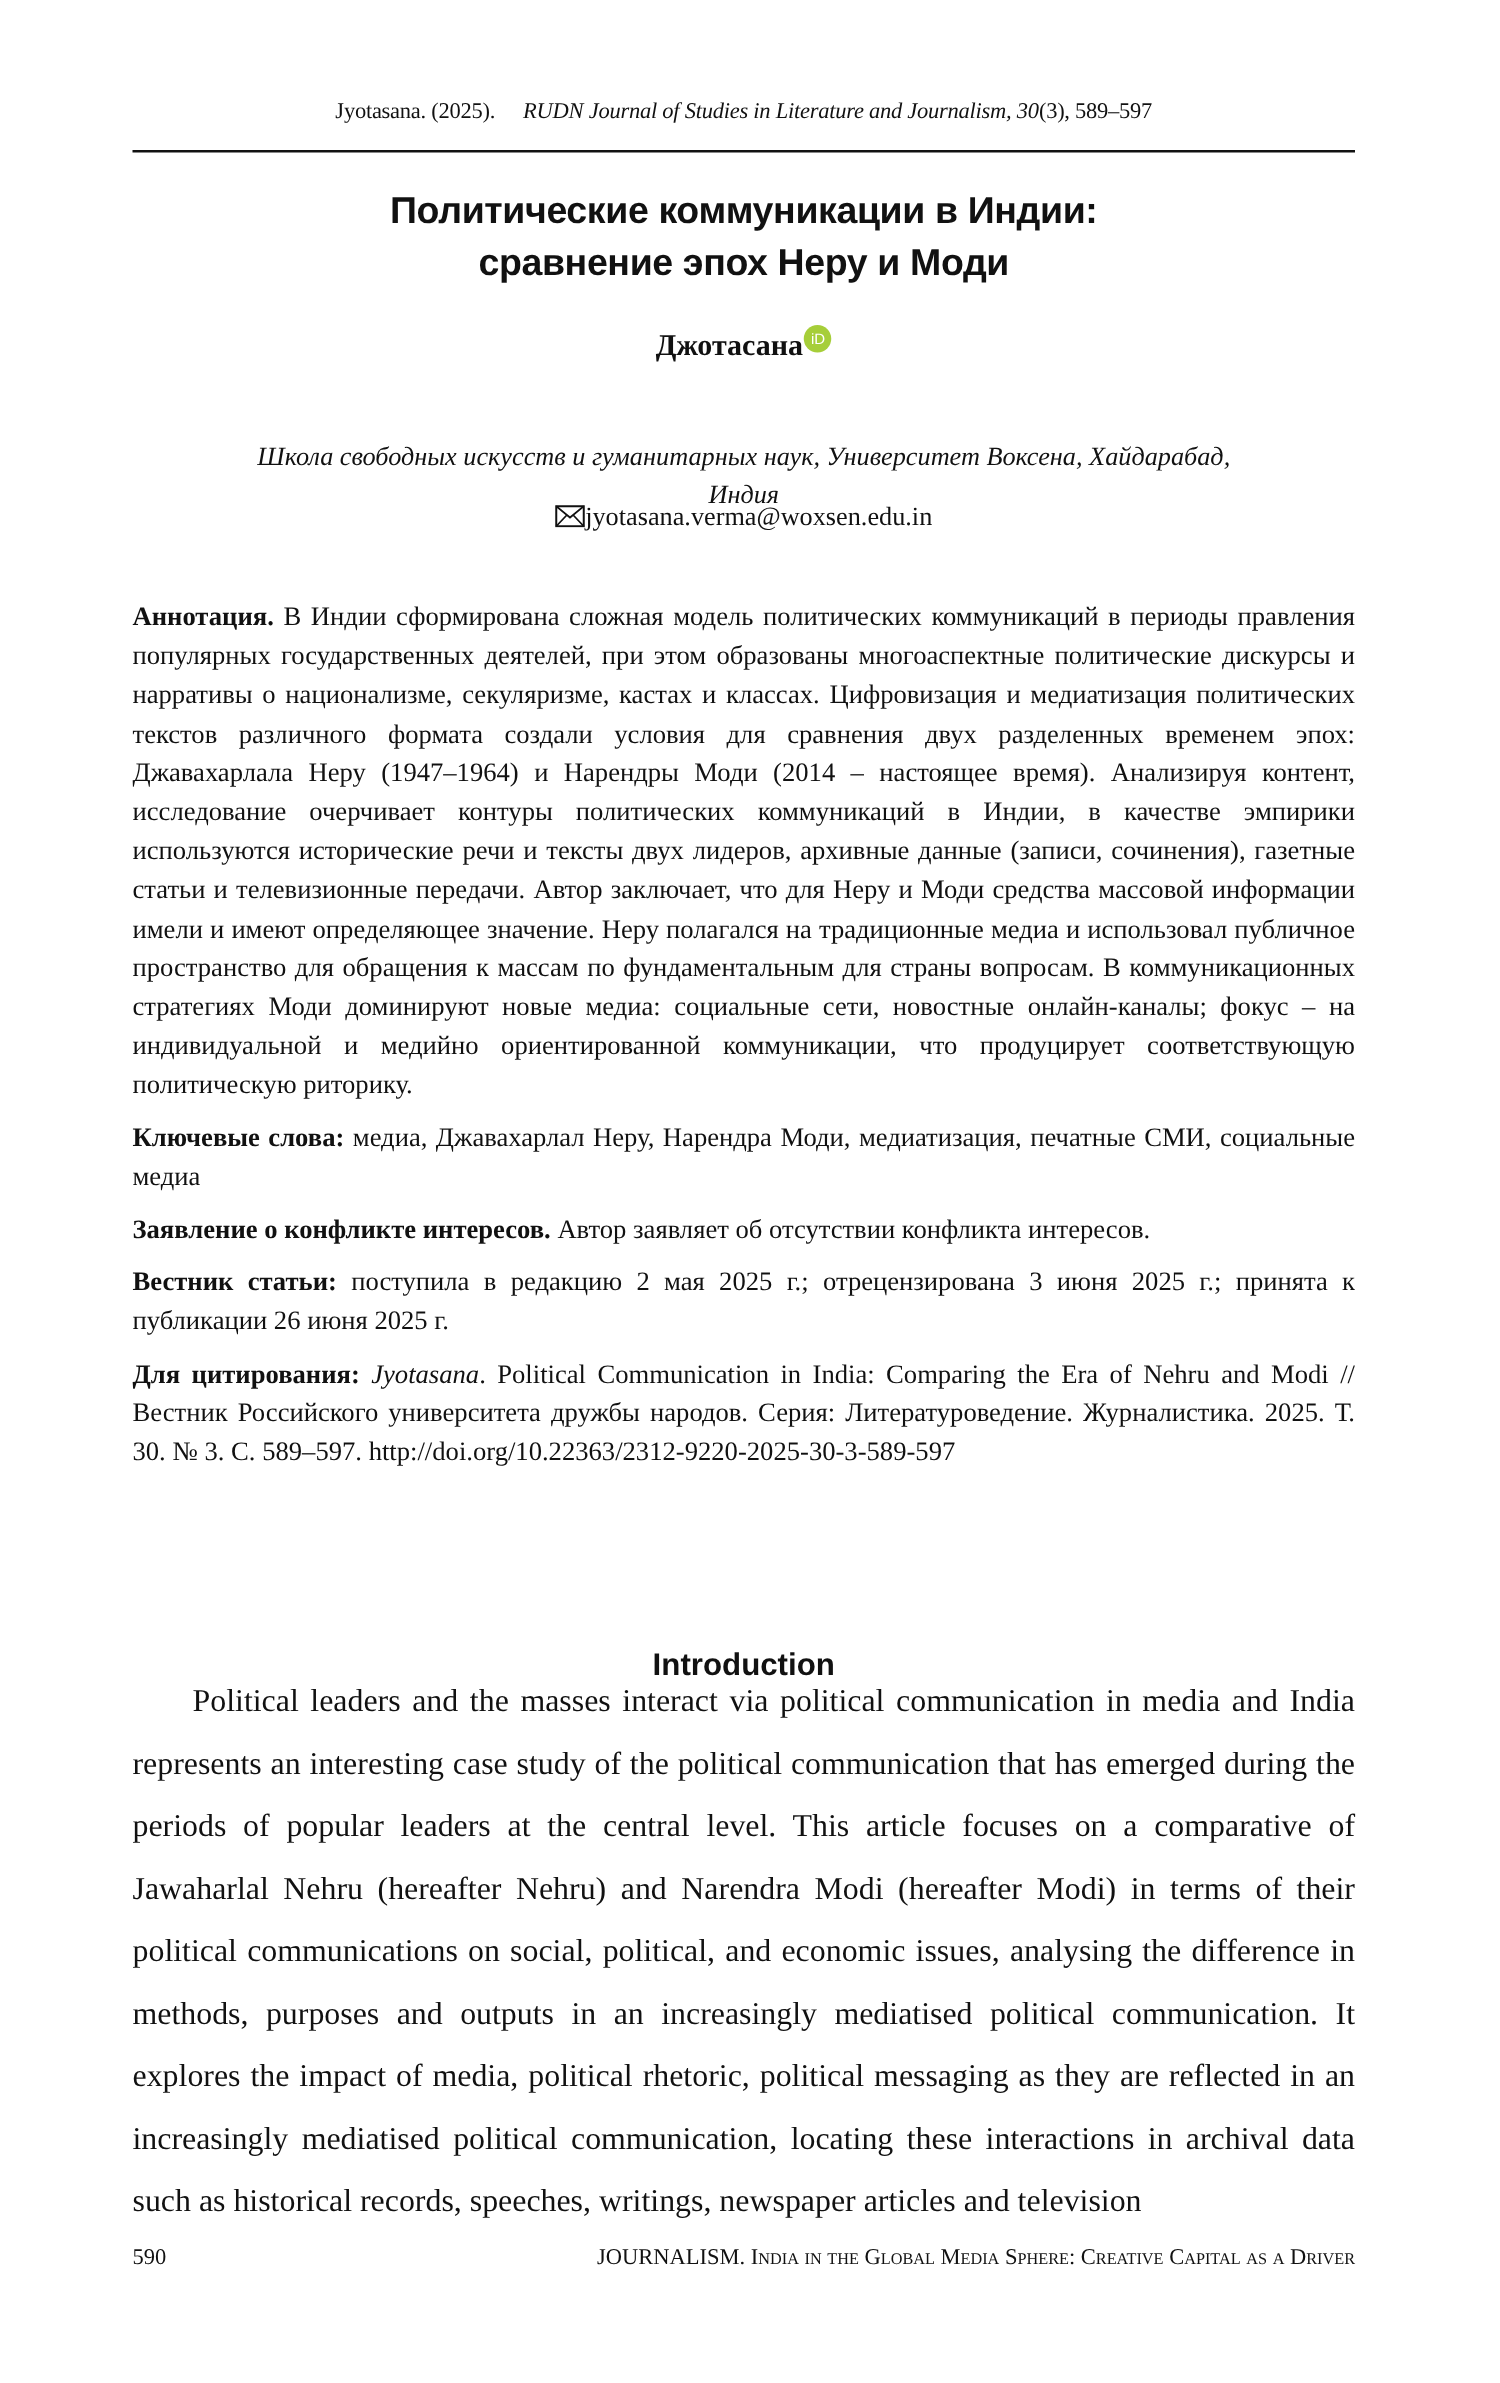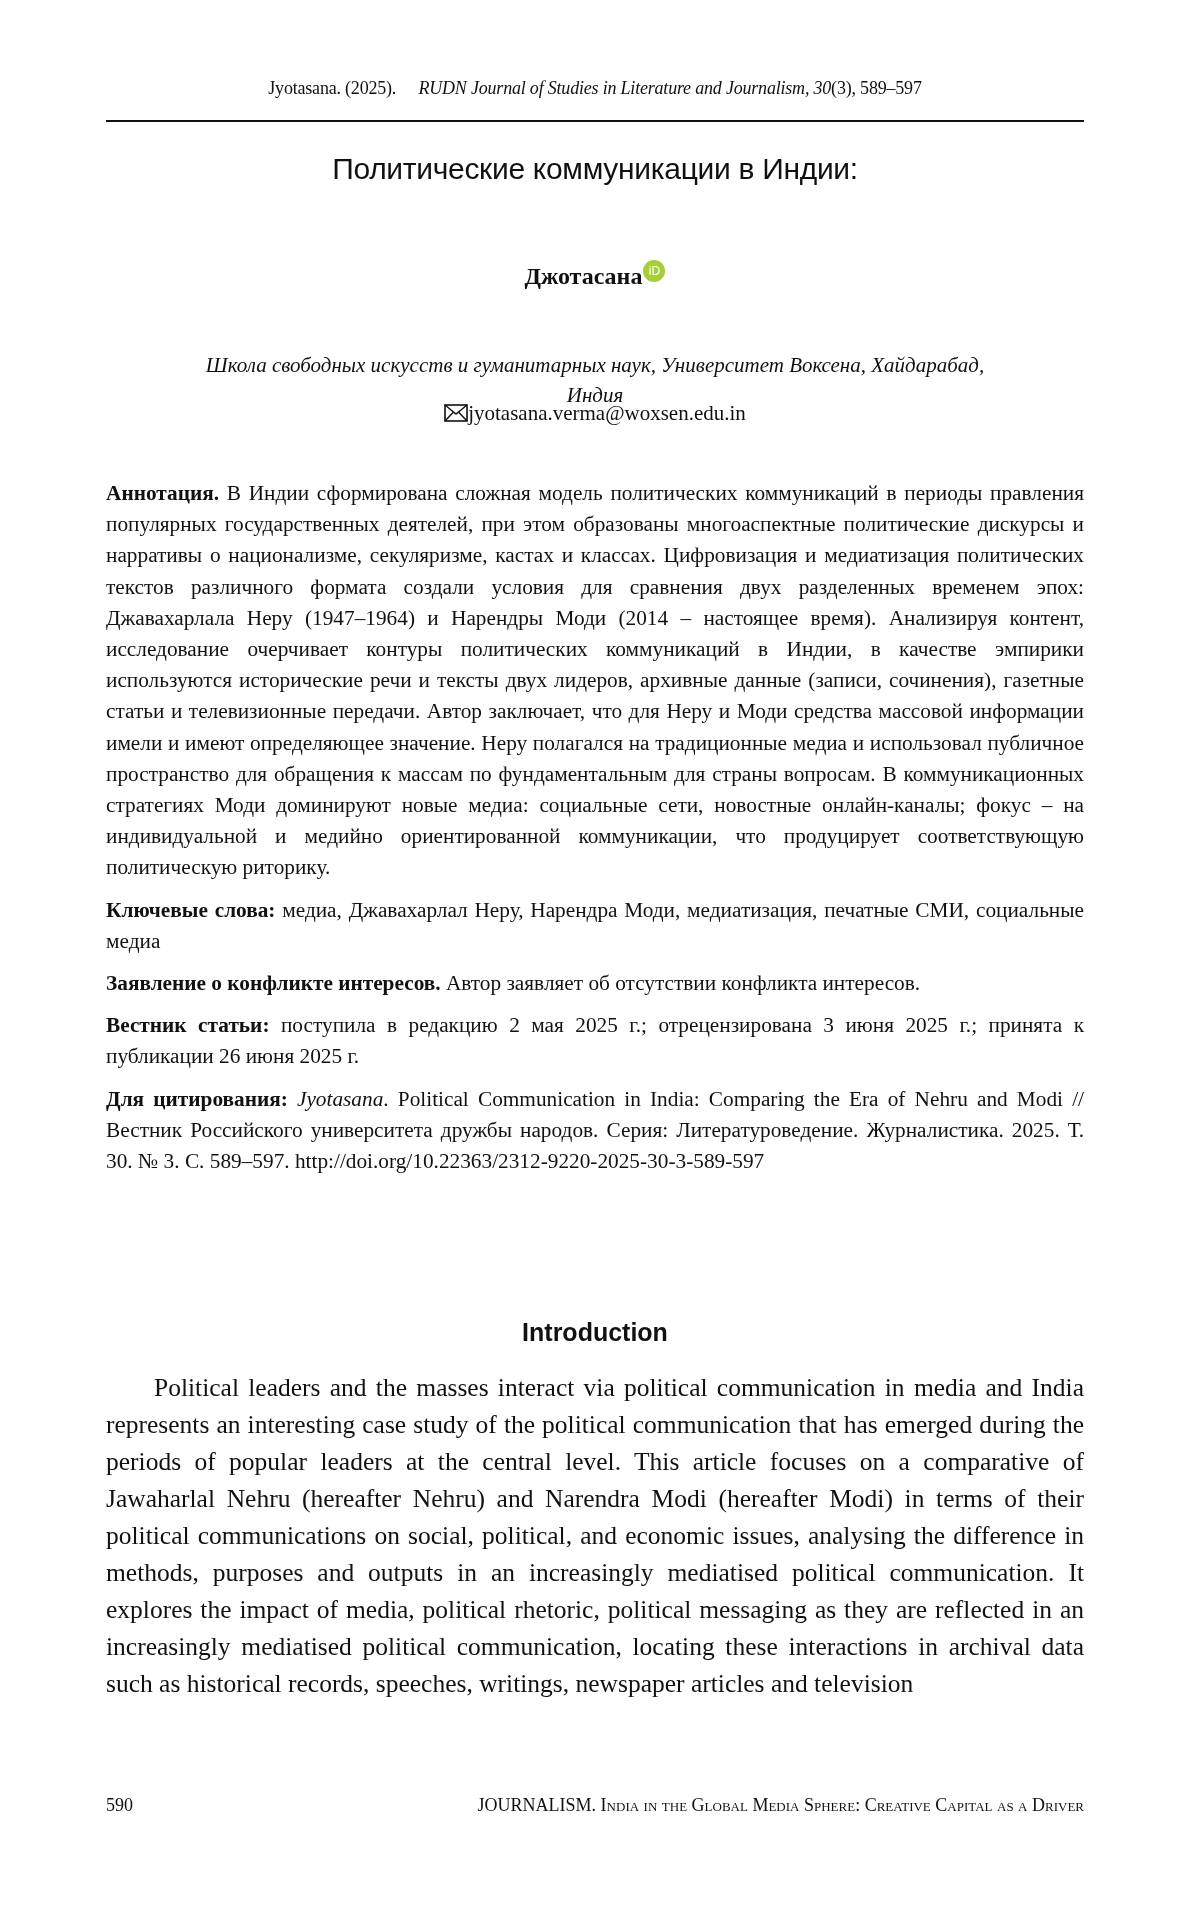--- a/index.html
+++ b/index.html
@@ -12,21 +12,21 @@
       position: absolute; top: 78px; left: 0; width: 978px; text-align: center;
       font-size: 18px; letter-spacing: -0.2px;
     }
     .running-head i { font-style: italic; margin-left: 18px; }
     .head-rule {
       position: absolute; top: 120px; left: 0; width: 978px; height: 0;
       border-top: 2.5px solid #111;
     }
     .title {
       position: absolute; top: 148px; left: 0; width: 978px; text-align: center;
-      font-family: "Liberation Sans", "DejaVu Sans", sans-serif; font-weight: normal;
+      font-family: "Liberation Sans", "DejaVu Sans", sans-serif; font-weight: bold;
       font-size: 30px; line-height: 42px; letter-spacing: -0.3px;
     }
     .author {
       position: absolute; top: 260px; left: 0; width: 978px; text-align: center;
       font-weight: bold; font-size: 24px;
     }
     .orcid {
       display: inline-block; width: 22px; height: 22px; border-radius: 50%;
       background: #a6ce39; color: #fff; font-family: "Liberation Sans", sans-serif;
       font-size: 12px; font-weight: normal; line-height: 22px; text-align: center;
@@ -47,42 +47,43 @@
     }
     .abstract p { margin: 0; }
     .meta { font-size: 21.3px; line-height: 31.2px; text-align: justify; }
     .meta p { margin: 0 0 11px 0; }
     b.lbl { font-weight: bold; }
     .h-intro {
       position: absolute; top: 1318px; left: 0; width: 978px; text-align: center;
       font-family: "Liberation Sans", "DejaVu Sans", sans-serif; font-weight: bold; font-size: 25px;
     }
     .body-text {
-      position: absolute; top: 1369px; left: 0; width: 978px;
-      font-size: 25.5px; line-height: 37px; text-align: justify;
+      position: absolute; top: 1336px; left: 0; width: 978px;
+      font-size: 25.5px; line-height: 50px; text-align: justify;
     }
     .body-text p { margin: 0; text-indent: 48px; }
     .footer {
       position: absolute; top: 1795px; left: 0; width: 978px; font-size: 18px;
     }
     .page-num { position: absolute; left: 0; top: 0; }
     .journal-section { position: absolute; right: 0; top: 0; white-space: nowrap; font-variant: small-caps; }
   </style>
 </head>
 <body>
 
 <div class="page">
 
   <div class="running-head">
     <span>Jyotasana. (2025). </span><i>RUDN Journal of Studies in Literature and Journalism, 30</i><span>(3), 589–597</span>
   </div>
   <div class="head-rule"></div>
 
   <div class="title">
     <div>Политические коммуникации в Индии:</div>
+    <div>сравнение эпох Неру и Моди</div>
   </div>
 
   <div class="author">
     <span>Джотасана</span><span class="orcid">iD</span>
   </div>
 
   <div class="affil">
     <div>Школа свободных искусств и гуманитарных наук, Университет Воксена, Хайдарабад,</div>
     <div>Индия</div>
   </div>

